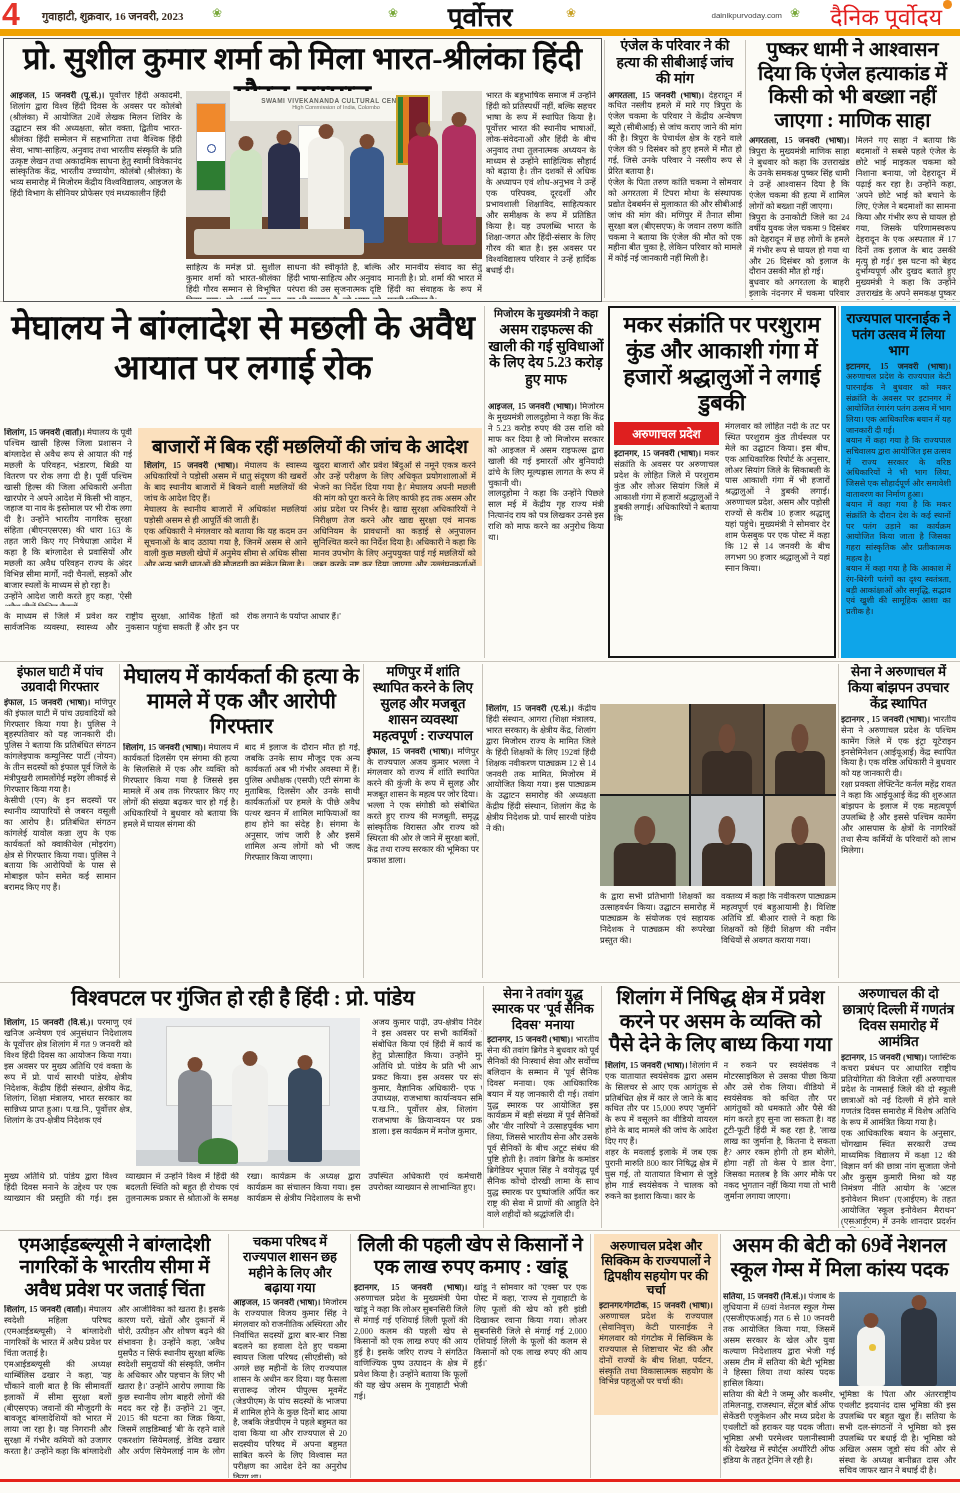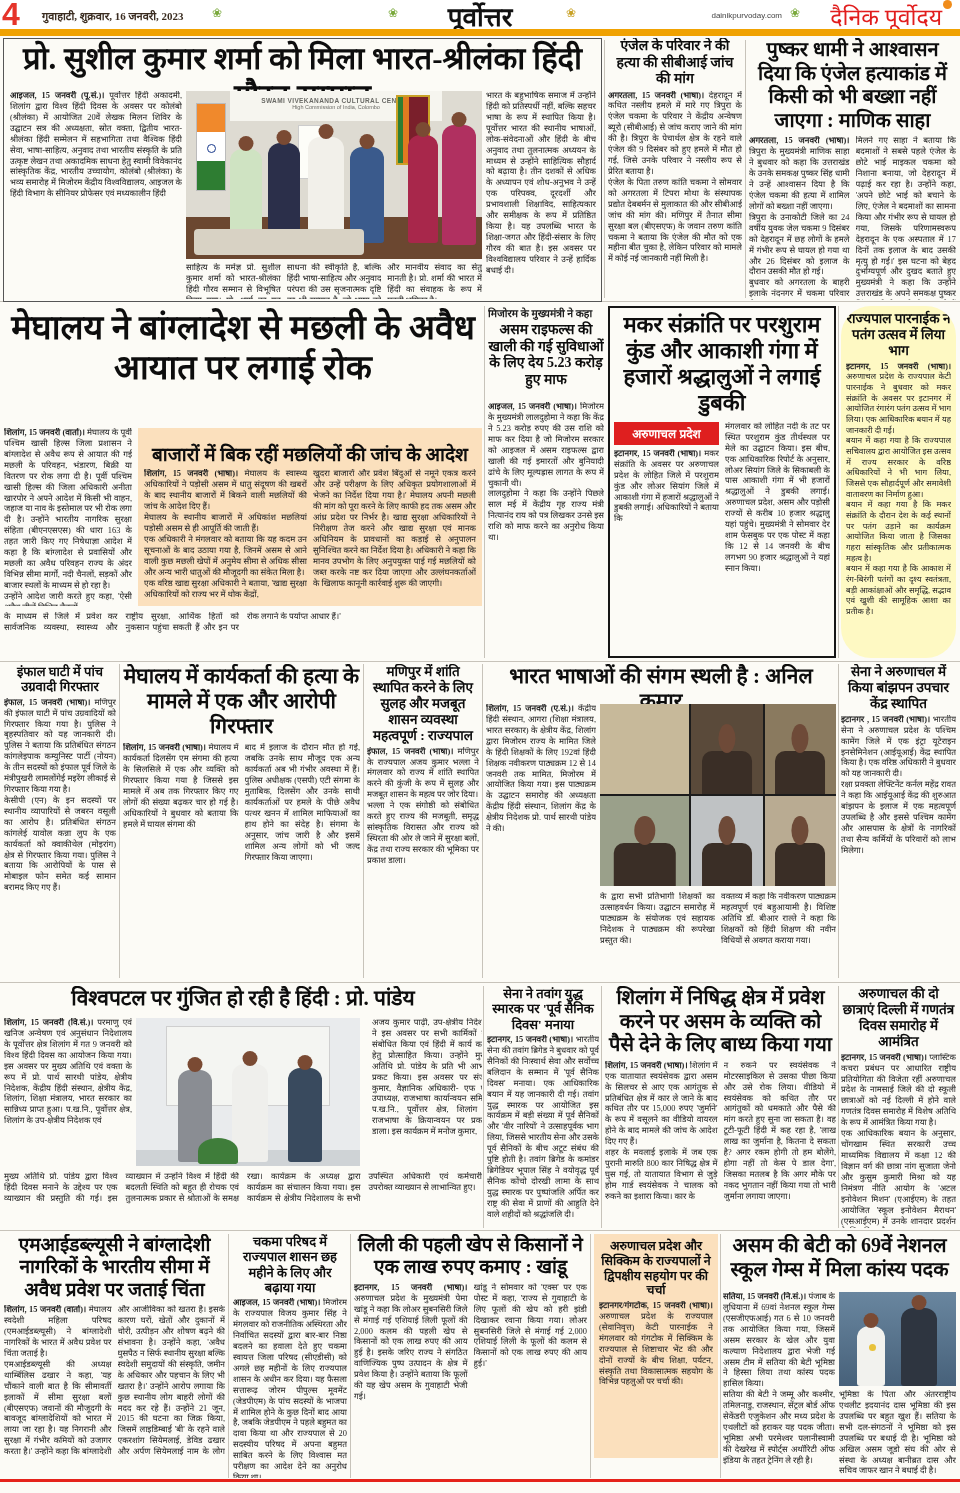--- a/index.html
+++ b/index.html
@@ -16,30 +16,30 @@
   .flower{position:absolute;top:6px;font-size:12px;color:#7aa93c;}
   .f1{left:212px}.f2{left:388px}.f3{left:566px;color:#c9a227}.f4{right:160px}
   .ybar{position:absolute;left:0;top:29px;width:960px;height:7px;background:#f0a202;}
   
   .vr{position:absolute;width:1px;background:#c7c3ba;}
   .hr{position:absolute;height:1px;background:#c7c3ba;}
   .redline{position:absolute;left:0;top:1479px;width:960px;height:3px;background:#e5231b;}
   
   .art{position:absolute;overflow:hidden;}
   .hl{margin:0;text-align:center;font-weight:bold;color:#0d0d0d;line-height:1.18;}
-  .kicker{text-align:left;font-weight:bold;font-size:10.5px;margin:0 0 2px 0;}
+  .kicker{text-align:center;font-weight:bold;font-size:10.5px;margin:0 0 2px 0;}
   .bt{font-size:8.4px;line-height:1.3;text-align:justify;color:#222;overflow:hidden;}
   .bt span{white-space:pre-line;}
   .dl{font-weight:bold;}
   .cols{display:flex;gap:6px;}
   .cols .bt{flex:1;}
   .boxed{border:1px solid #555;}
   .boxed2{border:2px solid #161616;}
   .peach{background:#fbe0bd;}
-  .cyan{background:#fef9c3;border-radius:30px;}
+  .cyan{background:#0ea5e9;}
   .tag{display:block;background:#df1f1f;color:#fff;font-weight:bold;font-size:12px;text-align:center;
        padding:3px 2px;margin:0 0 4px 0;font-family:"Liberation Sans",sans-serif;}
   
   .h37{font-size:34px;}.h23{font-size:31px;}.h22{font-size:21px;}
   .h19{font-size:19px;}.h14{font-size:14px;}.h13{font-size:13px;}.h12{font-size:12.5px;}
   
   .ph{position:absolute;overflow:hidden;background:#dedbd2;}
   .psn{position:absolute;border-radius:12px 12px 3px 3px;}
   .psn::before{content:"";position:absolute;top:-13px;left:50%;transform:translateX(-50%);
                width:15px;height:15px;border-radius:50%;background:#7a4a33;}
@@ -145,21 +145,21 @@
 बुधवार को अगरतला के बाहरी इलाके नंदनगर में चकमा परिवार से</span></div>
       <div class="bt">मिलने गए साहा ने बताया कि बदमाशों ने सबसे पहले एंजेल के छोटे भाई माइकल चकमा को निशाना बनाया, जो देहरादून में पढ़ाई कर रहा है।
 उन्होंने कहा, 'अपने छोटे भाई को बचाने के लिए, एंजेल ने बदमाशों का सामना किया और गंभीर रूप से घायल हो गया, जिसके परिणामस्वरूप देहरादून के एक अस्पताल में 17 दिनों तक इलाज के बाद उसकी मृत्यु हो गई।' इस घटना को बेहद दुर्भाग्यपूर्ण और दुखद बताते हुए मुख्यमंत्री ने कहा कि उन्होंने उत्तराखंड के अपने समकक्ष पुष्कर सिंह धामी से पहले ही इस बारे में बात कर ली है।</div>
     </div>
   </section>
 
   <section class="art" style="left:4px;top:304px;width:478px;height:354px">
     <h1 class="hl h37" style="margin-top:4px">मेघालय ने बांग्लादेश से मछली के अवैध आयात पर लगाई रोक</h1>
     <div class="bt" style="position:absolute;left:0;top:124px;width:128px;height:178px"><b class="dl">शिलांग, 15 जनवरी (वार्ता)।</b> <span>मेघालय के पूर्वी पश्चिम खासी हिल्स जिला प्रशासन ने बांग्लादेश से अवैध रूप से आयात की गई मछली के परिवहन, भंडारण, बिक्री या वितरण पर रोक लगा दी है। पूर्वी पश्चिम खासी हिल्स की जिला अधिकारी अनीता खारपोर ने अपने आदेश में किसी भी वाहन, जहाज या नाव के इस्तेमाल पर भी रोक लगा दी है। उन्होंने भारतीय नागरिक सुरक्षा संहिता (बीएनएसएस) की धारा 163 के तहत जारी किए गए निषेधाज्ञा आदेश में कहा है कि बांग्लादेश से प्रवासियों और मछली का अवैध परिवहन राज्य के अंदर विभिन्न सीमा मार्गों, नदी चैनलों, सड़कों और बाजार स्थलों के माध्यम से हो रहा है।
 उन्होंने आदेश जारी करते हुए कहा, 'ऐसी अवैध चीजें विभिन्न चैनलों</span></div>
-    <div class="art peach" style="left:134px;top:124px;width:344px;height:178px;padding:16px 6px;box-sizing:border-box">
+    <div class="art peach" style="left:134px;top:124px;width:344px;height:138px;padding:8px 6px;box-sizing:border-box">
       <h2 class="hl h19">बाजारों में बिक रहीं मछलियों की जांच के आदेश</h2>
       <div class="cols" style="margin-top:3px;height:138px">
         <div class="bt"><b class="dl">शिलांग, 15 जनवरी (भाषा)।</b> <span>मेघालय के स्वास्थ्य अधिकारियों ने पड़ोसी असम में धातु संदूषण की खबरों के बाद स्थानीय बाजारों में बिकने वाली मछलियों की जांच के आदेश दिए हैं।
 मेघालय के स्थानीय बाजारों में अधिकांश मछलियां पड़ोसी असम से ही आपूर्ति की जाती हैं।
 एक अधिकारी ने मंगलवार को बताया कि यह कदम उन सूचनाओं के बाद उठाया गया है, जिनमें असम से आने वाली कुछ मछली खेपों में अनुमेय सीमा से अधिक सीसा और अन्य भारी धातुओं की मौजूदगी का संकेत मिला है।
 एक वरिष्ठ खाद्य सुरक्षा अधिकारी ने बताया, 'खाद्य सुरक्षा अधिकारियों को राज्य भर में थोक केंद्रों,</span></div>
         <div class="bt">खुदरा बाजारों और प्रवेश बिंदुओं से नमूने एकत्र करने और उन्हें परीक्षण के लिए अधिकृत प्रयोगशालाओं में भेजने का निर्देश दिया गया है।'
 मेघालय अपनी मछली की मांग को पूरा करने के लिए काफी हद तक असम और आंध्र प्रदेश पर निर्भर है। खाद्य सुरक्षा अधिकारियों ने निरीक्षण तेज करने और खाद्य सुरक्षा एवं मानक अधिनियम के प्रावधानों का कड़ाई से अनुपालन सुनिश्चित करने का निर्देश दिया है।
 अधिकारी ने कहा कि मानव उपभोग के लिए अनुपयुक्त पाई गई मछलियों को जब्त करके नष्ट कर दिया जाएगा और उल्लंघनकर्ताओं के खिलाफ कानूनी कार्रवाई शुरू की जाएगी।</div>
       </div>
@@ -216,21 +216,20 @@
     </div>
   </section>
 
   <section class="art" style="left:367px;top:664px;width:112px;height:314px">
     <h3 class="hl h13" style="font-size:13.5px">मणिपुर में शांति स्थापित करने के लिए सुलह और मजबूत शासन व्यवस्था महत्वपूर्ण : राज्यपाल</h3>
     <div class="bt" style="margin-top:3px;height:210px"><b class="dl">इंफाल, 15 जनवरी (भाषा)।</b> <span>मणिपुर के राज्यपाल अजय कुमार भल्ला ने मंगलवार को राज्य में शांति स्थापित करने की कुंजी के रूप में सुलह और मजबूत शासन के महत्व पर जोर दिया।
 भल्ला ने एक संगोष्ठी को संबोधित करते हुए राज्य की मजबूती, समृद्ध सांस्कृतिक विरासत और राज्य को स्थिरता की ओर ले जाने में सुरक्षा बलों, केंद्र तथा राज्य सरकार की भूमिका पर प्रकाश डाला।</span></div>
   </section>
 
   <section class="art" style="left:486px;top:664px;width:350px;height:314px">
-    <h2 class="hl h22">भारत भाषाओं की संगम स्थली है : अनिल कुमार</h2>
     <div class="bt" style="position:absolute;left:0;top:40px;width:110px;bottom:0"><b class="dl">शिलांग, 15 जनवरी (ए.सं.)।</b> <span>केंद्रीय हिंदी संस्थान, आगरा (शिक्षा मंत्रालय, भारत सरकार) के क्षेत्रीय केंद्र, शिलांग द्वारा मिजोरम राज्य के मामित जिले के हिंदी शिक्षकों के लिए 192वां हिंदी शिक्षक नवीकरण पाठ्यक्रम 12 से 14 जनवरी तक मामित, मिजोरम में आयोजित किया गया। इस पाठ्यक्रम के उद्घाटन समारोह की अध्यक्षता केंद्रीय हिंदी संस्थान, शिलांग केंद्र के क्षेत्रीय निदेशक प्रो. पार्थ सारथी पांडेय ने की।</span></div>
     <div class="ph-grid" style="left:114px;top:40px;width:236px;height:182px">
       <div class="tile t-room" style="background:#c7b99a"></div>
       <div class="tile" style="background:#5a4a3a"></div>
       <div class="tile" style="background:#8a7a5f"></div>
       <div class="tile" style="background:#9aa08a"></div>
       <div class="tile" style="background:#bfc2c4"></div>
       <div class="tile" style="background:#b9ab92"></div>
     </div>
     <div class="cols" style="position:absolute;left:114px;top:228px;width:236px;height:86px">
@@ -308,21 +307,21 @@
   </section>
 
   <section class="art" style="left:354px;top:1234px;width:233px;height:244px">
     <h2 class="hl h19">लिली की पहली खेप से किसानों ने एक लाख रुपए कमाए : खांडू</h2>
     <div class="cols" style="margin-top:4px;height:180px">
       <div class="bt"><b class="dl">इटानगर, 15 जनवरी (भाषा)।</b> <span>अरुणाचल प्रदेश के मुख्यमंत्री पेमा खांडू ने कहा कि लोअर सुबनसिरी जिले से मंगाई गई एशियाई लिली फूलों की 2,000 कलम की पहली खेप से किसानों को एक लाख रुपए की आय हुई है। इसके जरिए राज्य ने संगठित वाणिज्यिक पुष्प उत्पादन के क्षेत्र में प्रवेश किया है। उन्होंने बताया कि फूलों की यह खेप असम के गुवाहाटी भेजी गई।</span></div>
       <div class="bt">खांडू ने सोमवार को 'एक्स' पर एक पोस्ट में कहा, 'राज्य से गुवाहाटी के लिए फूलों की खेप को हरी झंडी दिखाकर रवाना किया गया। लोअर सुबनसिरी जिले से मंगाई गई 2,000 एशियाई लिली के फूलों की कलम से किसानों को एक लाख रुपए की आय हुई।'</div>
     </div>
   </section>
 
-  <section class="art peach" style="left:594px;top:1234px;width:124px;height:224px;box-sizing:border-box;padding:5px">
+  <section class="art peach" style="left:594px;top:1234px;width:124px;height:181px;box-sizing:border-box;padding:5px">
     <h3 class="hl h12">अरुणाचल प्रदेश और सिक्किम के राज्यपालों ने द्विपक्षीय सहयोग पर की चर्चा</h3>
     <div class="bt" style="margin-top:3px;height:152px"><b class="dl">इटानगर/गंगटोक, 15 जनवरी (भाषा)।</b> <span>अरुणाचल प्रदेश के राज्यपाल (सेवानिवृत्त) केटी पारनाईक ने मंगलवार को गंगटोक में सिक्किम के राज्यपाल से शिष्टाचार भेंट की और दोनों राज्यों के बीच शिक्षा, पर्यटन, संस्कृति तथा विकासात्मक सहयोग के विभिन्न पहलुओं पर चर्चा की।</span></div>
   </section>
 
   <section class="art" style="left:723px;top:1234px;width:233px;height:244px">
     <h2 class="hl h19" style="font-size:20px">असम की बेटी को 69वें नेशनल स्कूल गेम्स में मिला कांस्य पदक</h2>
     <div class="bt" style="position:absolute;left:0;top:58px;width:112px;height:186px"><b class="dl">सतिया, 15 जनवरी (नि.सं.)।</b> <span>पंजाब के लुधियाना में 69वां नेशनल स्कूल गेम्स (एसजीएफआई) गत 6 से 10 जनवरी तक आयोजित किया गया, जिसमें असम सरकार के खेल और युवा कल्याण निदेशालय द्वारा भेजी गई असम टीम में सतिया की बेटी भूमिष्ठा ने हिस्सा लिया तथा कांस्य पदक हासिल किया।
 सतिया की बेटी ने जम्मू और कश्मीर, तमिलनाडु, राजस्थान, सेंट्रल बोर्ड ऑफ सेकेंडरी एजुकेशन और मध्य प्रदेश के एथलीटों को हराकर यह पदक जीता। भूमिष्ठा अभी परमेश्वर पलानीस्वामी की देखरेख में स्पोर्ट्स अथॉरिटी ऑफ इंडिया के तहत ट्रेनिंग ले रही है।</span></div>
     <div class="ph p4" style="left:116px;top:58px;width:117px;height:94px">
       <div class="psn" style="left:18px;top:34px;width:28px;height:60px;background:#f2f2ee"></div>

